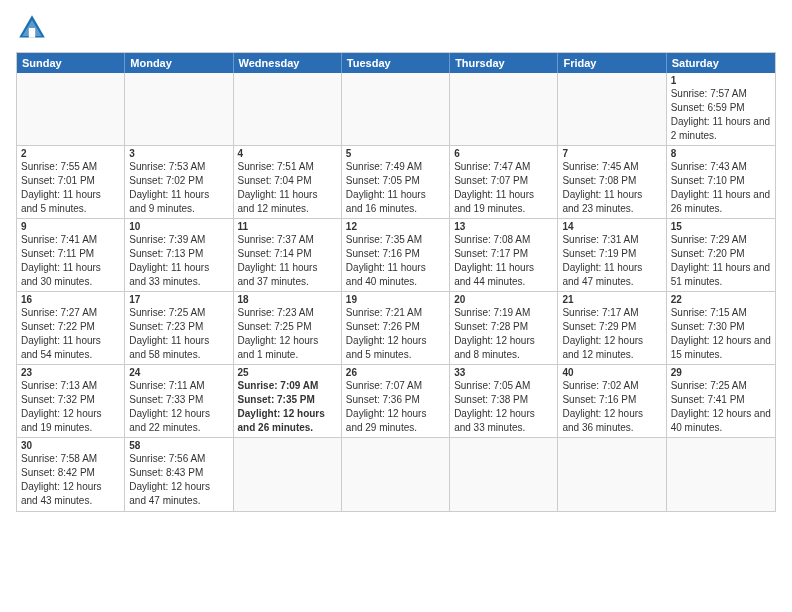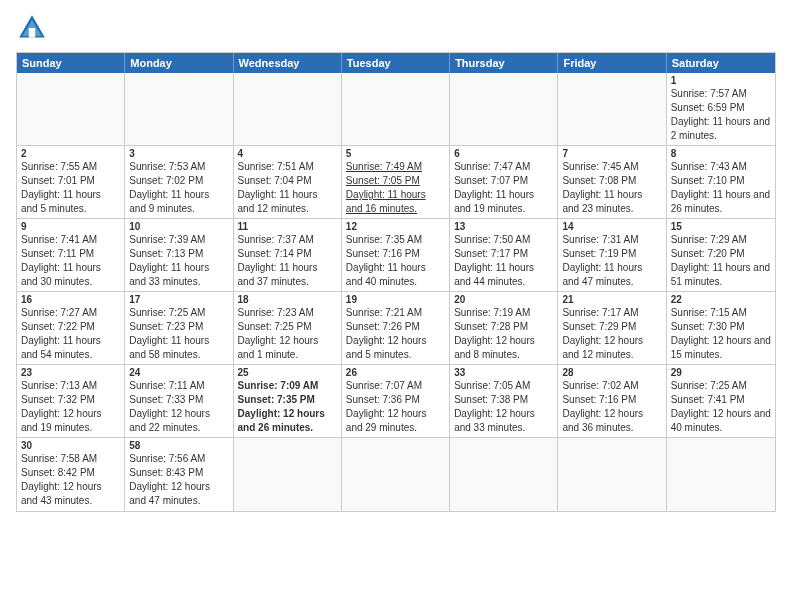--- a/index.html
+++ b/index.html
@@ -165,21 +165,21 @@
 Daylight: 11 hours and 9 minutes.</div>
           </div>
           <div class="cal-cell">
             <span class="day-number">4</span>
             <div class="cell-text" style="white-space: pre-line;">Sunrise: 7:51 AM
 Sunset: 7:04 PM
 Daylight: 11 hours and 12 minutes.</div>
           </div>
           <div class="cal-cell">
             <span class="day-number">5</span>
-            <div class="cell-text" style="white-space: pre-line; text-decoration: underline;">Sunrise: 7:49 AM
+            <div class="cell-text" style="white-space: pre-line;">Sunrise: 7:49 AM
 Sunset: 7:05 PM
 Daylight: 11 hours and 16 minutes.</div>
           </div>
           <div class="cal-cell">
             <span class="day-number">6</span>
             <div class="cell-text" style="white-space: pre-line;">Sunrise: 7:47 AM
 Sunset: 7:07 PM
 Daylight: 11 hours and 19 minutes.</div>
           </div>
           <div class="cal-cell">
@@ -215,21 +215,21 @@
 Daylight: 11 hours and 37 minutes.</div>
           </div>
           <div class="cal-cell">
             <span class="day-number">12</span>
             <div class="cell-text" style="white-space: pre-line;">Sunrise: 7:35 AM
 Sunset: 7:16 PM
 Daylight: 11 hours and 40 minutes.</div>
           </div>
           <div class="cal-cell">
             <span class="day-number">13</span>
-            <div class="cell-text" style="white-space: pre-line;">Sunrise: 7:50 AM
+            <div class="cell-text" style="white-space: pre-line;">Sunrise: 7:08 AM
 Sunset: 7:17 PM
 Daylight: 11 hours and 44 minutes.</div>
           </div>
           <div class="cal-cell">
             <span class="day-number">14</span>
             <div class="cell-text" style="white-space: pre-line;">Sunrise: 7:31 AM
 Sunset: 7:19 PM
 Daylight: 11 hours and 47 minutes.</div>
           </div>
           <div class="cal-cell">
@@ -308,21 +308,21 @@
 Sunset: 7:36 PM
 Daylight: 12 hours and 29 minutes.</div>
           </div>
           <div class="cal-cell">
             <span class="day-number">33</span>
             <div class="cell-text" style="white-space: pre-line;">Sunrise: 7:05 AM
 Sunset: 7:38 PM
 Daylight: 12 hours and 33 minutes.</div>
           </div>
           <div class="cal-cell">
-            <span class="day-number">28</span>
+            <span class="day-number">40</span>
             <div class="cell-text" style="white-space: pre-line;">Sunrise: 7:02 AM
 Sunset: 7:16 PM
 Daylight: 12 hours and 36 minutes.</div>
           </div>
           <div class="cal-cell">
             <span class="day-number">29</span>
             <div class="cell-text" style="white-space: pre-line;">Sunrise: 7:25 AM
 Sunset: 7:41 PM
 Daylight: 12 hours and 40 minutes.</div>
           </div>

